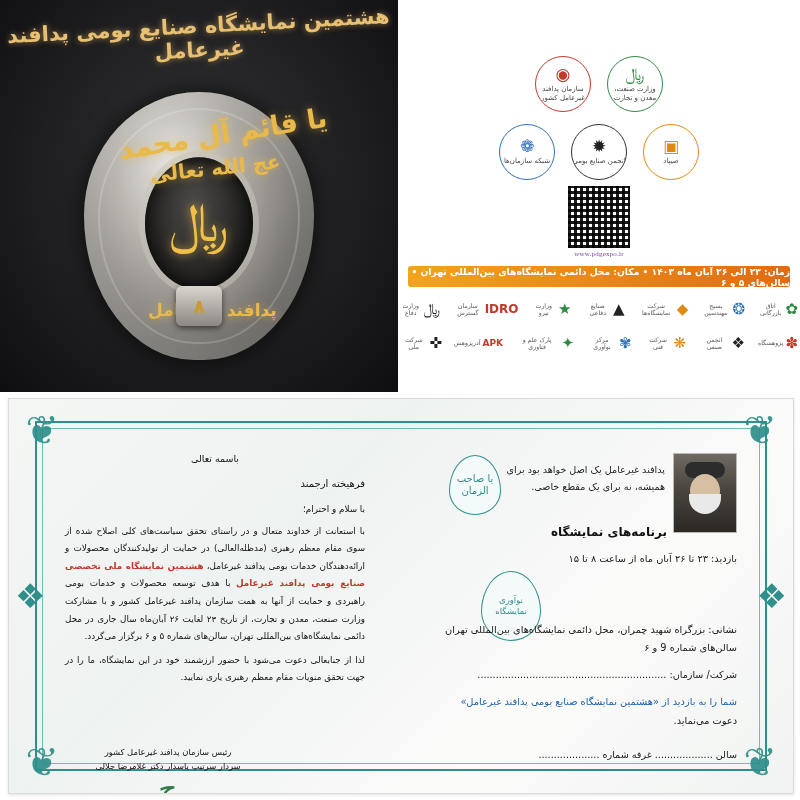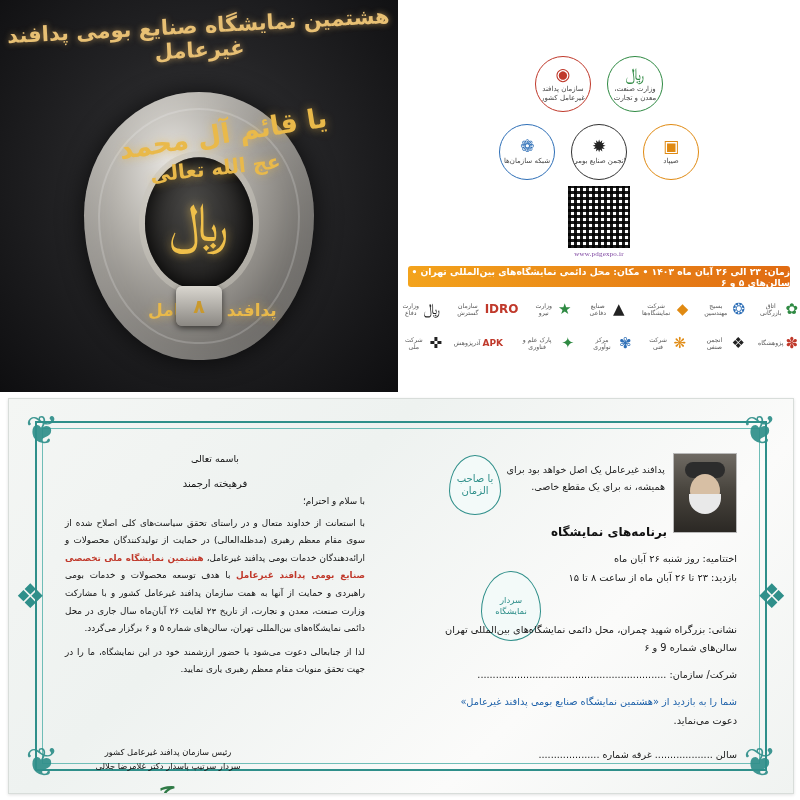--- a/index.html
+++ b/index.html
@@ -112,21 +112,21 @@
   .invite-line{position:absolute;right:0;top:240px;width:300px;font-size:9.8px;line-height:1.9;color:#161616;}
   .invite-line .hl{color:#1b5fa8;}
   .dl2{top:296px;}
   .ornament-mid{position:absolute;right:196px;top:118px;width:52px;height:62px;color:#2f8f8a;
     border:1px solid #2f8f8a;border-radius:50% 50% 50% 50%/58% 58% 42% 42%;background:#f3faf9;
     font-size:8.5px;display:flex;align-items:center;justify-content:center;text-align:center;line-height:1.25;padding:3px;}
 
   
   .col-left{position:absolute;left:56px;top:54px;width:300px;text-align:right;direction:rtl;}
   .besmellah{font-size:9.5px;color:#111;text-align:center;margin-bottom:14px;}
-  .salutation{font-size:10px;color:#111;text-align:center;margin-bottom:4px;}
+  .salutation{font-size:10px;color:#111;margin-bottom:12px;}
   .body-text{font-size:8.8px;line-height:2.0;color:#111;text-align:justify;}
   .body-text .red{color:#c0392b;font-weight:bold;}
   .sign-block{position:absolute;left:8px;top:292px;width:190px;text-align:center;}
   .sign-name{font-size:8.4px;color:#111;line-height:1.7;}
   .sign-scribble{font-size:30px;color:#2f7a46;line-height:1;transform:rotate(-8deg);}
 </style>
 </head>
 <body>
 
 <div class="page">
@@ -256,25 +256,24 @@
       <div class="leader-photo">
         <div class="turban"></div>
         <div class="face"></div>
         <div class="beard"></div>
       </div>
       <div class="quote">پدافند غیرعامل یک اصل خواهد بود برای همیشه، نه برای یک مقطع خاصی.</div>
       <div class="seal">یا صاحب الزمان</div>
 
       <div class="prog-title">برنامه‌های نمایشگاه</div>
       <div class="prog-lines">
-        <div>اختتامیه: روز شنبه ۲۶ آبان ماه</div>
         <div>بازدید: ۲۳ تا ۲۶ آبان ماه از ساعت ۸ تا ۱۵</div>
       </div>
 
-      <div class="ornament-mid">سردار نمایشگاه</div>
+      <div class="ornament-mid">نوآوری نمایشگاه</div>
 
       <div class="addr">نشانی: بزرگراه شهید چمران، محل دائمی نمایشگاه‌های بین‌المللی تهران سالن‌های شماره 9 و ۶</div>
       <div class="dotline dl1">شرکت/ سازمان: ..............................................................</div>
 
       <div class="invite-line">
         <span class="hl">شما را به بازدید از «هشتمین نمایشگاه صنایع بومی پدافند غیرعامل»</span>
         <br>
         <span>دعوت می‌نماید.</span>
       </div>
       <div class="dotline dl2">سالن ................... غرفه شماره ....................</div>

